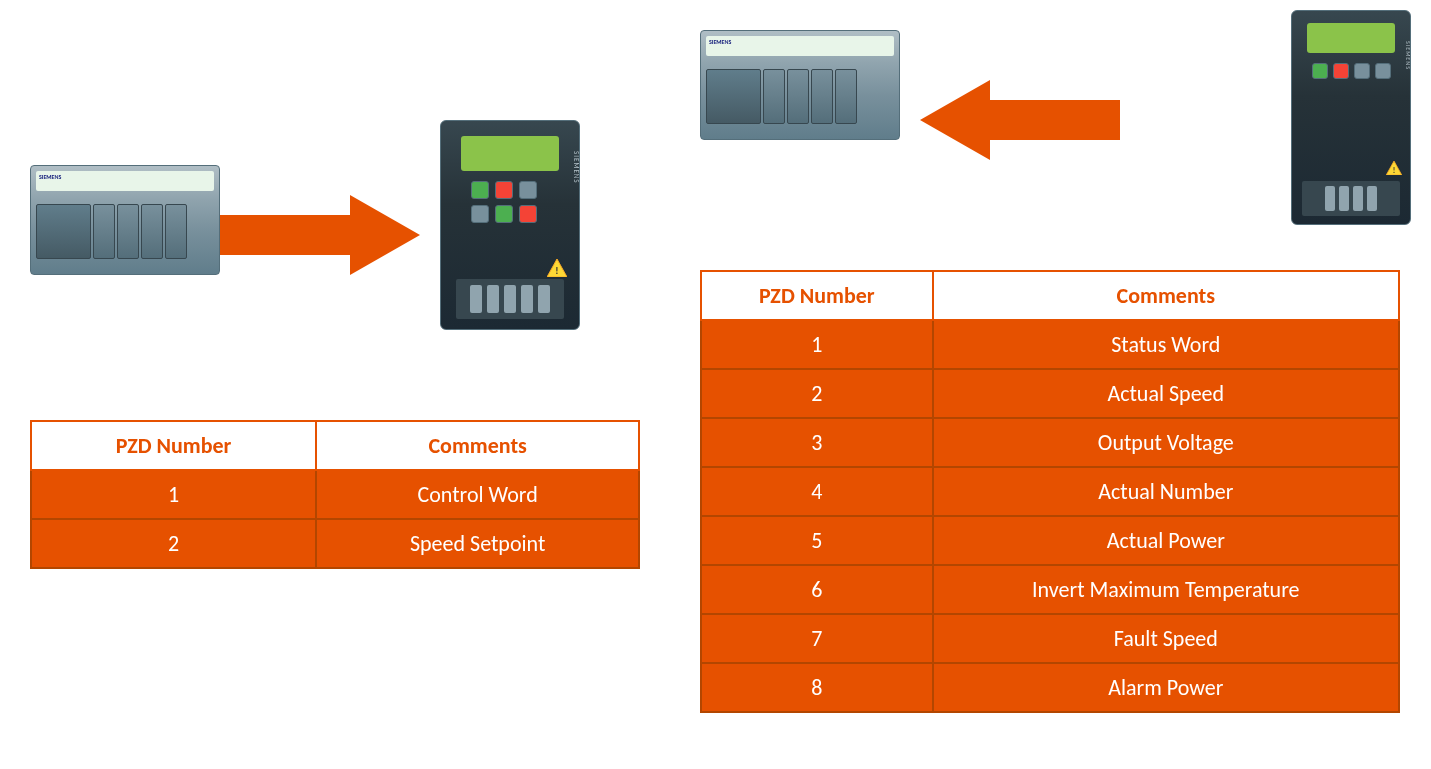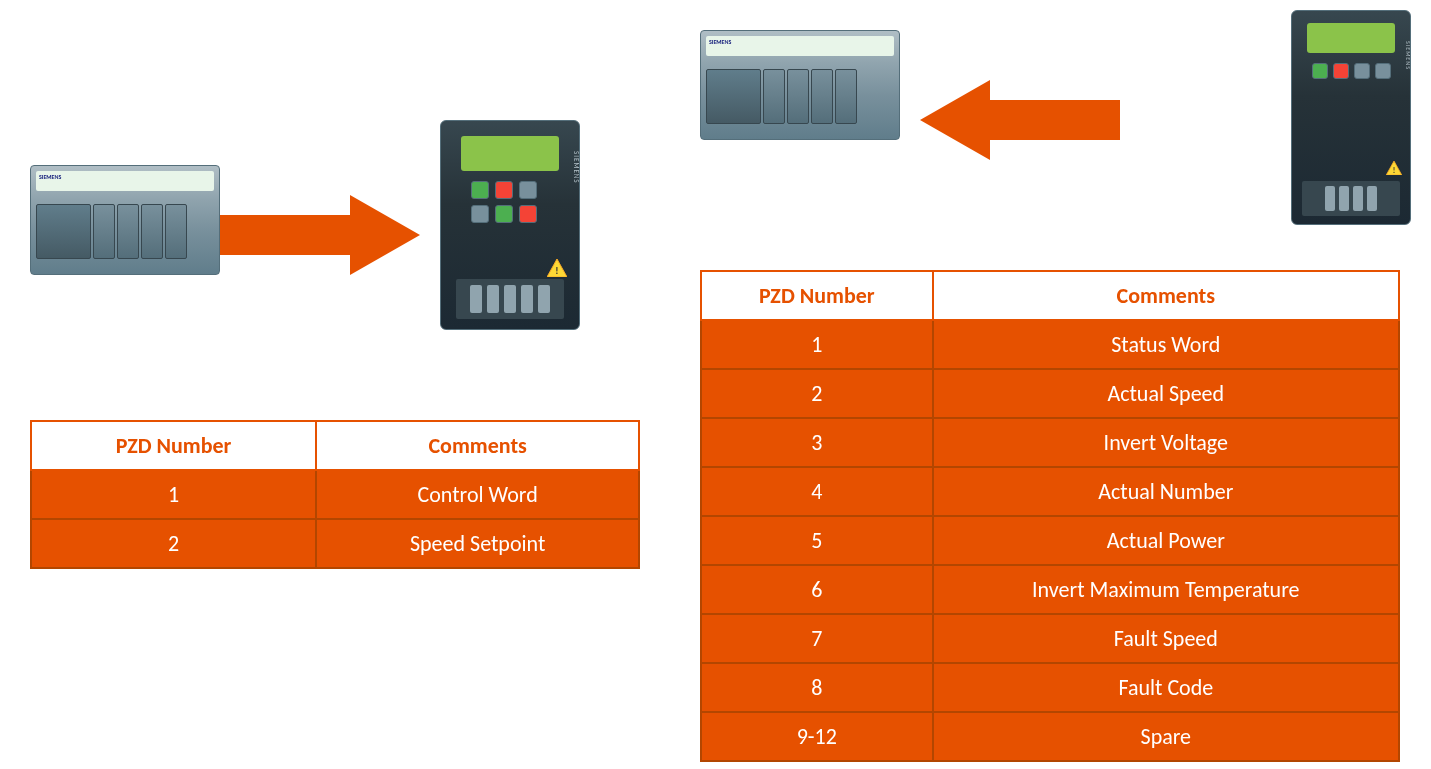--- a/index.html
+++ b/index.html
@@ -414,45 +414,41 @@
         <tr class="table-data-row">
               <td>1</td>
               <td>Status Word</td>
             </tr>
             <tr class="table-data-row">
               <td>2</td>
               <td>Actual Speed</td>
             </tr>
             <tr class="table-data-row">
               <td>3</td>
-              <td>Invert Voltage</td>
+              <td>Output Voltage</td>
             </tr>
             <tr class="table-data-row">
               <td>4</td>
               <td>Actual Number</td>
             </tr>
             <tr class="table-data-row">
               <td>5</td>
               <td>Actual Power</td>
             </tr>
             <tr class="table-data-row">
               <td>6</td>
               <td>Invert Maximum Temperature</td>
             </tr>
             <tr class="table-data-row">
               <td>7</td>
               <td>Fault Speed</td>
             </tr>
             <tr class="table-data-row">
               <td>8</td>
-              <td>Fault Code</td>
-            </tr>
-            <tr class="table-data-row">
-              <td>9-12</td>
-              <td>Spare</td>
+              <td>Alarm Power</td>
             </tr>
           </tbody>
       </table>
     </div>
 
   </div>
 
 </div>
 
 </body></html>

